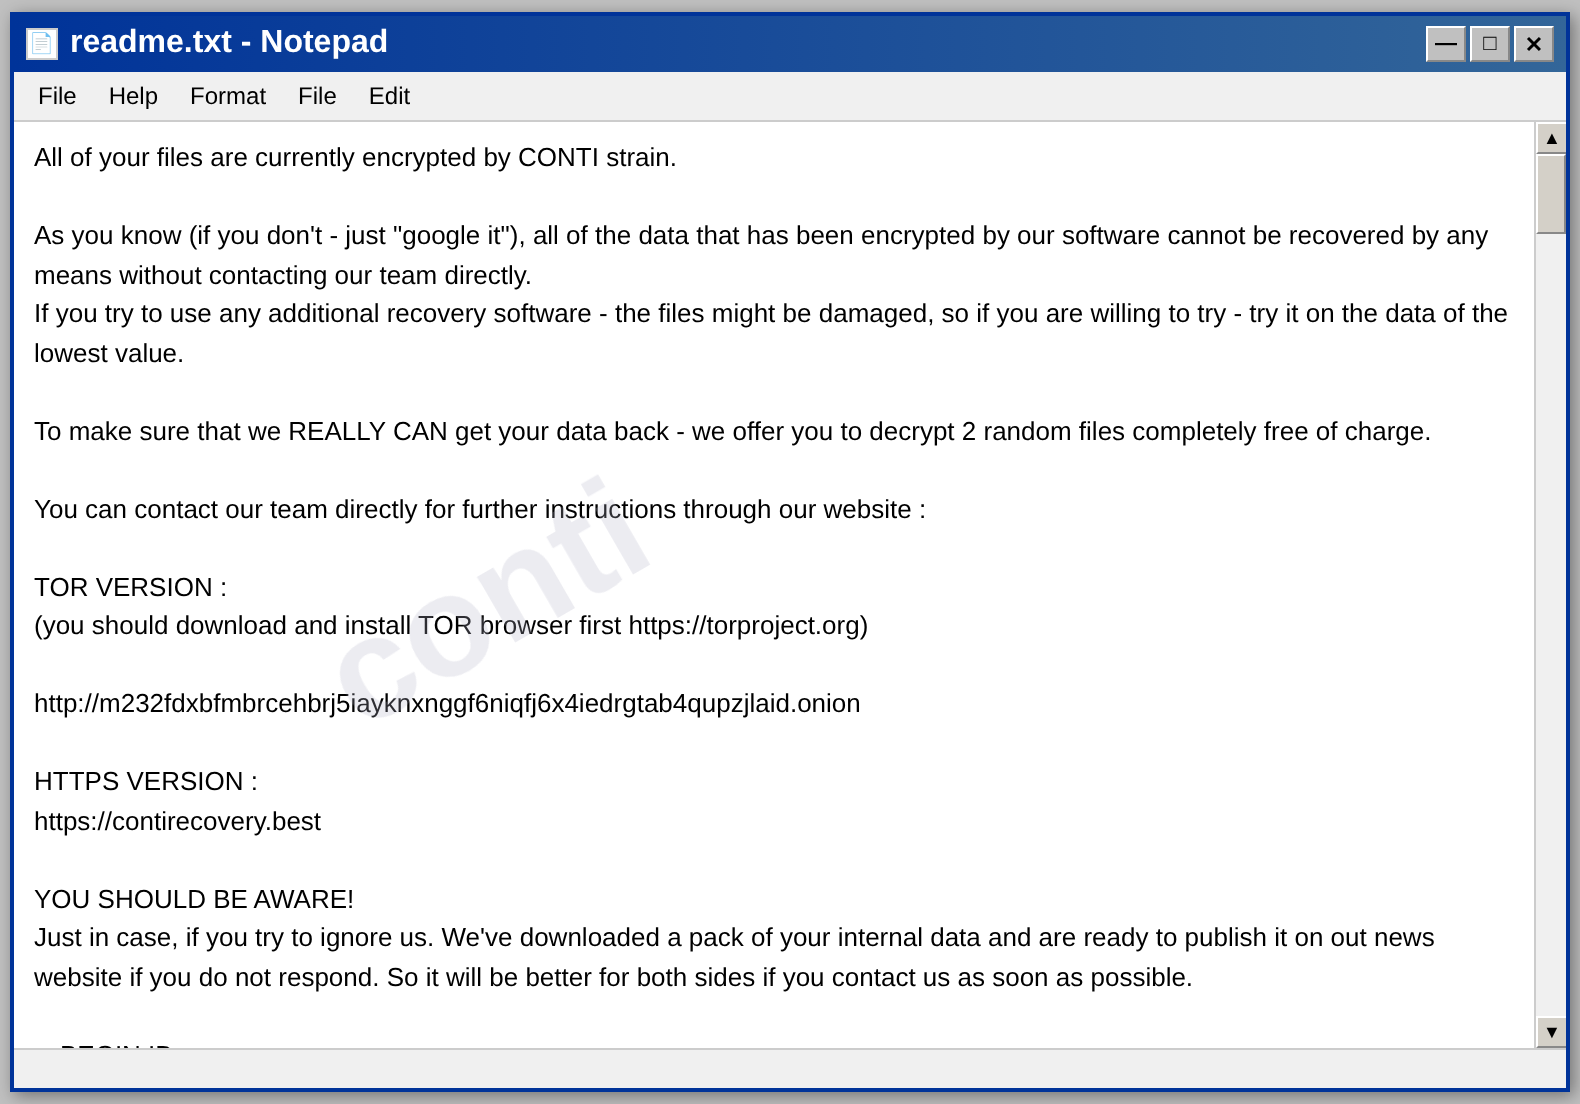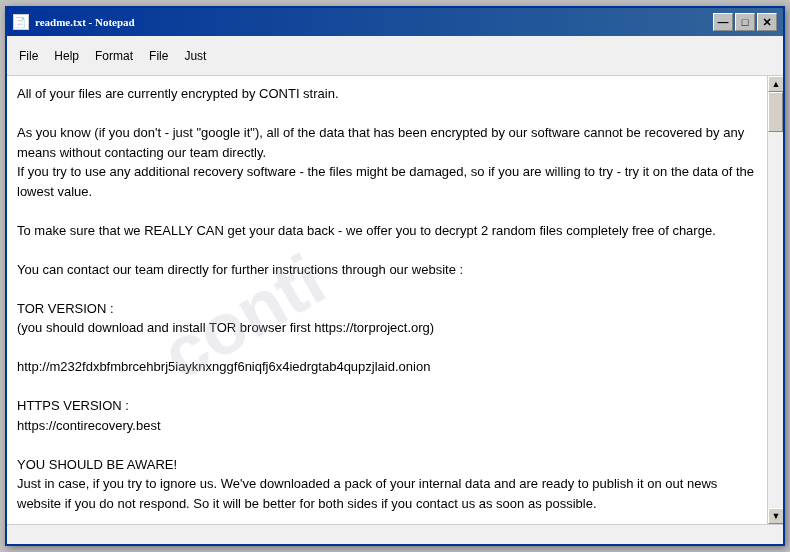--- a/index.html
+++ b/index.html
@@ -52,24 +52,23 @@
       background: #fff;
       border: 1px solid #ccc;
       display: flex;
       align-items: center;
       justify-content: center;
       font-size: 10px;
       color: #333;
     }
 
     .title-bar-text {
-      font-size: 11px;
+      font-size: 16px;
       font-weight: bold;
       color: white;
-      font-family: Liberation Serif, serif;
     }
 
     .title-bar-controls {
       display: flex;
       gap: 2px;
     }
 
     .tb-btn {
       width: 20px;
       height: 18px;
@@ -82,21 +81,21 @@
       justify-content: center;
       font-size: 11px;
       cursor: pointer;
       color: #000;
       font-family: Arial, sans-serif;
       font-weight: bold;
     }
 
     .menu-bar {
       background: #f0f0f0;
-      height: 40px;
+      height: 25px;
       display: flex;
       align-items: center;
       padding: 0 4px;
       border-bottom: 1px solid #ccc;
       flex-shrink: 0;
     }
 
     .menu-item {
       padding: 2px 8px;
       font-size: 12px;
@@ -206,21 +205,21 @@
       <div class="tb-btn">□</div>
       <div class="tb-btn">✕</div>
     </div>
   </div>
 
   <div class="menu-bar">
     <span class="menu-item">File</span>
     <span class="menu-item">Help</span>
     <span class="menu-item">Format</span>
     <span class="menu-item">File</span>
-    <span class="menu-item">Just</span>
+    <span class="menu-item">Edit</span>
   </div>
 
   <div class="content-area" style="position:relative;">
     <div class="watermark">conti</div>
     <textarea class="text-area" readonly="" style="">All of your files are currently encrypted by CONTI strain.
 
 As you know (if you don't - just "google it"), all of the data that has been encrypted by our software cannot be recovered by any means without contacting our team directly.
 If you try to use any additional recovery software - the files might be damaged, so if you are willing to try - try it on the data of the lowest value.
 
 To make sure that we REALLY CAN get your data back - we offer you to decrypt 2 random files completely free of charge.

